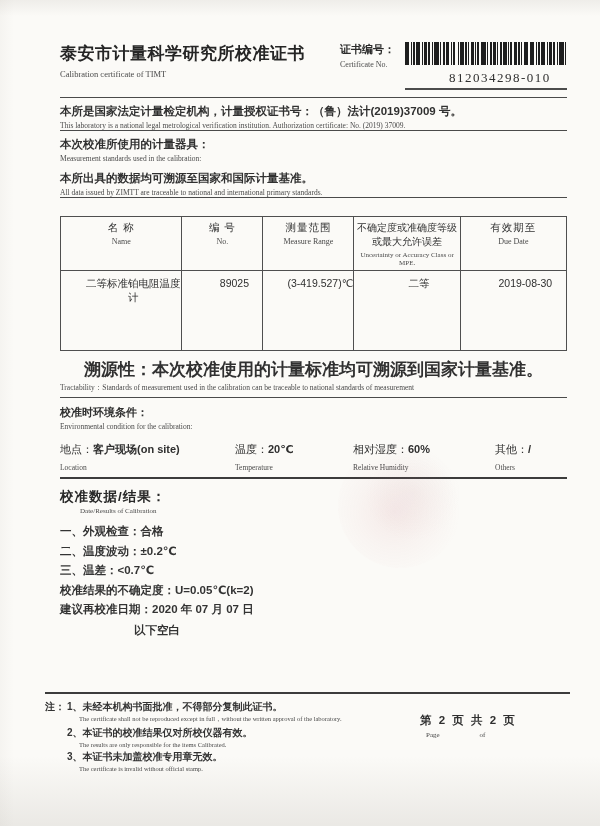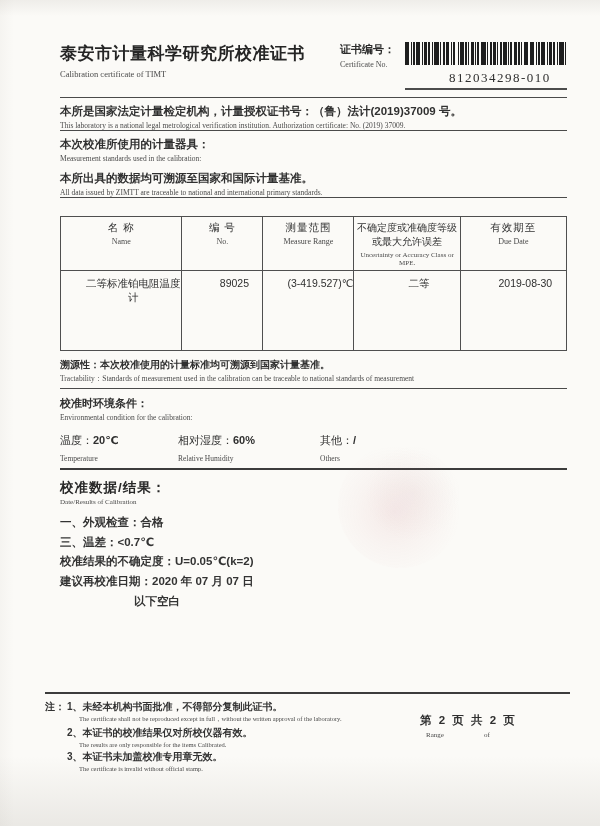--- a/index.html
+++ b/index.html
@@ -46,38 +46,38 @@
   table.std th { padding:4px 2px 3px; font-weight:normal; vertical-align:top; }
   table.std th .cn { font-size:10.5px; color:#333; letter-spacing:1px; }
   table.std th .en { font-size:8px; margin-top:2px; letter-spacing:0; }
   table.std th.wide .cn { letter-spacing:0; font-size:10px; }
   table.std th.wide .en { font-size:7px; }
   table.std td { height:80px; vertical-align:top; text-align:center; font-size:10.5px; color:#2f2f2f; padding-top:6px;padding-left:24px; }
   .col-name{width:24%}.col-no{width:16%}.col-range{width:18%}.col-unc{width:21%}.col-due{width:21%}
 
   
   .trace { padding:7px 0 4px; border-bottom:1.6px solid #4a4a4a; }
-  .trace .cn { font-size:10px; font-weight:600; color:#303030; }
+  .trace .cn { font-size:17px; font-weight:600; color:#303030;text-align:center; }
   .trace .en { font-size:7.5px; margin-top:2px; }
 
   
   .env { padding-top:7px; }
   .env-head .cn { font-size:11px; font-weight:600; color:#303030; }
   .env-head .en { font-size:7.5px; margin-top:2px; }
   .env-row { display:flex; margin-top:11px; padding-bottom:5px; border-bottom:2.5px solid #3c3c3c; }
   .env-item { }
   .env-item.i0{width:175px}.env-item.i1{width:118px}.env-item.i2{width:142px}.env-item.i3{flex:1}
   .env-item .line { font-size:11px; color:#2f2f2f; }
   .env-item .line .val { font-weight:bold; }
   .env-item .en { font-size:7.5px; margin-top:6px; }
 
   
   .results { margin-top:9px; }
   .res-head .cn { font-size:13.5px; font-weight:bold; color:#282828; letter-spacing:1px; }
-  .res-head .en { font-size:7px; margin-top:1px; }
+  .res-head .en { font-size:7px; margin-top:1px;margin-left:20px; }
   .res-lines { list-style:none; margin-top:7px; }
   .res-lines li { font-size:11.5px; font-weight:600; color:#333; line-height:19.5px; }
   .end-note { font-size:11.5px; font-weight:600; color:#333; margin:1px 0 0 74px; line-height:19.5px; }
 
   
   .stamp {
     position:absolute; left:338px; top:443px; width:125px; height:125px;
     background:
       radial-gradient(circle at 45% 55%, rgba(195,95,105,0.10) 0%, rgba(195,95,105,0.04) 38%, rgba(195,95,105,0) 68%),
       radial-gradient(circle at 60% 40%, rgba(170,120,130,0.06) 0%, rgba(170,120,130,0) 45%);
@@ -178,20 +178,24 @@
     <div class="cn">溯源性：本次校准使用的计量标准均可溯源到国家计量基准。</div>
     <div class="en en-small">Tractability：Standards of measurement used in the calibration can be traceable to national standards of measurement</div>
   </div>
 
   <div class="env">
     <div class="env-head">
       <div class="cn">校准时环境条件：</div>
       <div class="en en-small">Environmental condition for the calibration:</div>
     </div>
     <div class="env-row">
+      <div class="env-item i0">
+        <div class="line"><span>地点：</span><span class="val">客户现场(on site)</span></div>
+        <div class="en en-small">Location</div>
+      </div>
       <div class="env-item i1">
         <div class="line"><span>温度：</span><span class="val">20℃</span></div>
         <div class="en en-small">Temperature</div>
       </div>
       <div class="env-item i2">
         <div class="line"><span>相对湿度：</span><span class="val">60%</span></div>
         <div class="en en-small">Relative Humidity</div>
       </div>
       <div class="env-item i3">
         <div class="line"><span>其他：</span><span class="val">/</span></div>
@@ -200,20 +204,21 @@
     </div>
   </div>
 
   <div class="results">
     <div class="res-head">
       <div class="cn">校准数据/结果：</div>
       <div class="en en-small">Date/Results of Calibration</div>
     </div>
     <ul class="res-lines">
       <li>一、外观检查：合格</li>
+      <li>二、温度波动：±0.2℃</li>
       <li>三、温差：&lt;0.7℃</li>
       <li>校准结果的不确定度：U=0.05℃(k=2)</li>
       <li>建议再校准日期：2020 年 07 月 07 日</li>
     </ul>
     <div class="end-note">以下空白</div>
   </div>
 
   <div class="stamp"></div>
 
   <div class="footer">
@@ -224,19 +229,19 @@
         <div class="note-en en-small">The certificate shall not be reproduced except in full，without the written approval of the laboratory.</div>
         <div class="note-cn">2、本证书的校准结果仅对所校仪器有效。</div>
         <div class="note-en en-small">The results are only responsible for the items Calibrated.</div>
         <div class="note-cn">3、本证书未加盖校准专用章无效。</div>
         <div class="note-en en-small">The certificate is invalid without official stamp.</div>
       </div>
     </div>
     <div class="pagination">
       <div class="page-cn">第 2 页 共 2 页</div>
       <div class="page-en en-small">
-        <span class="p1">Range</span>
+        <span class="p1">Page</span>
         <span class="p2">of</span>
       </div>
     </div>
   </div>
 
 </div>
 
 </body></html>

